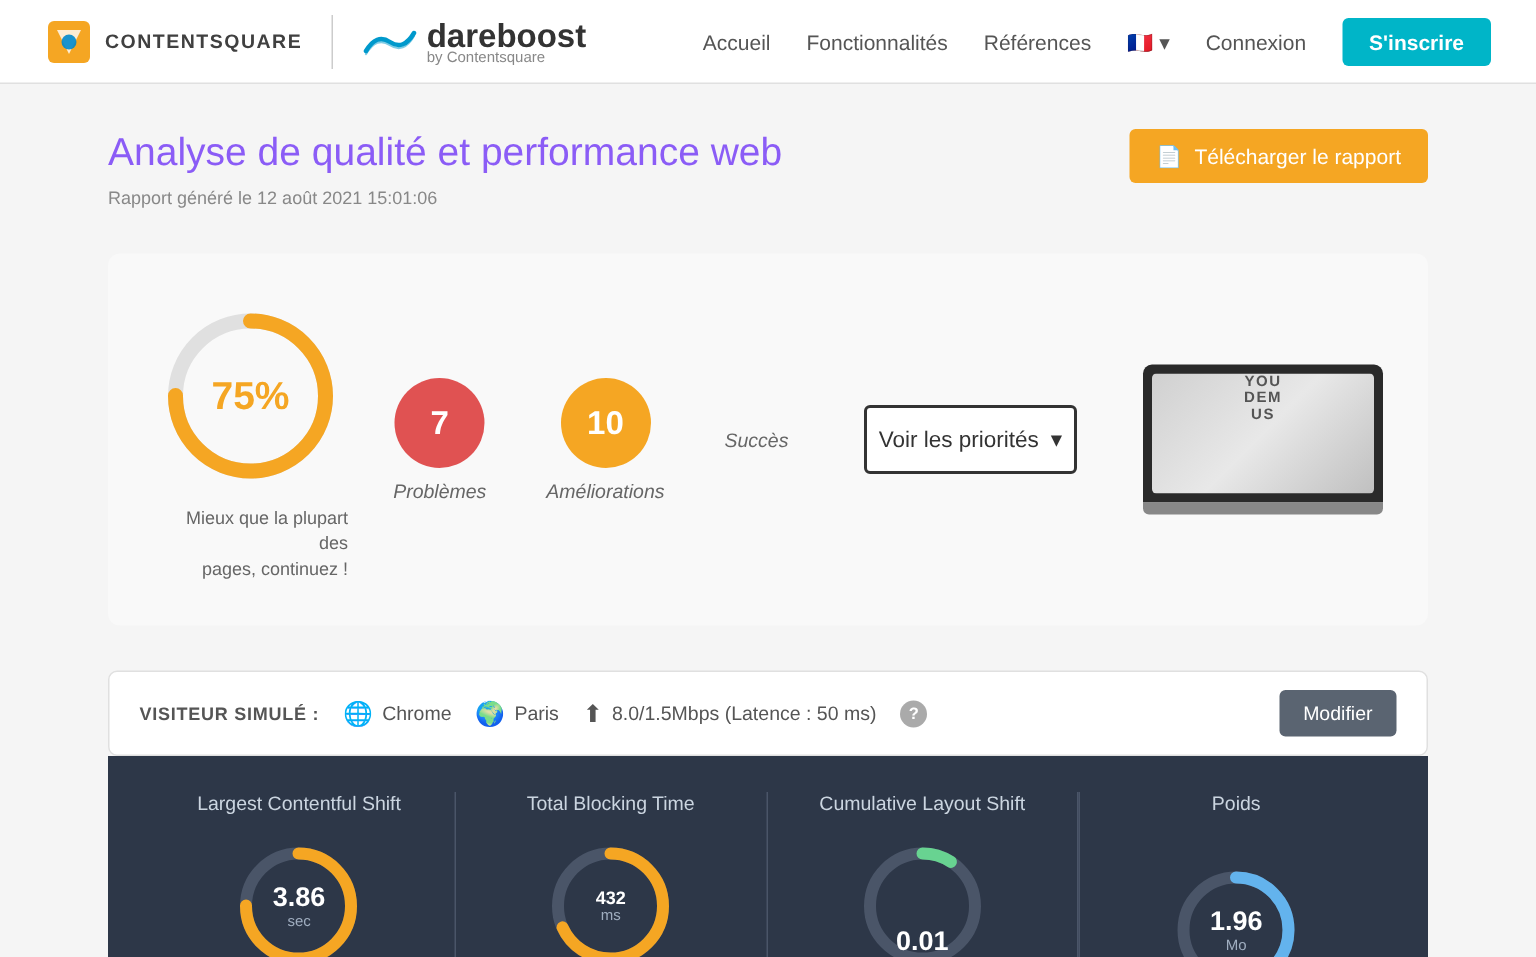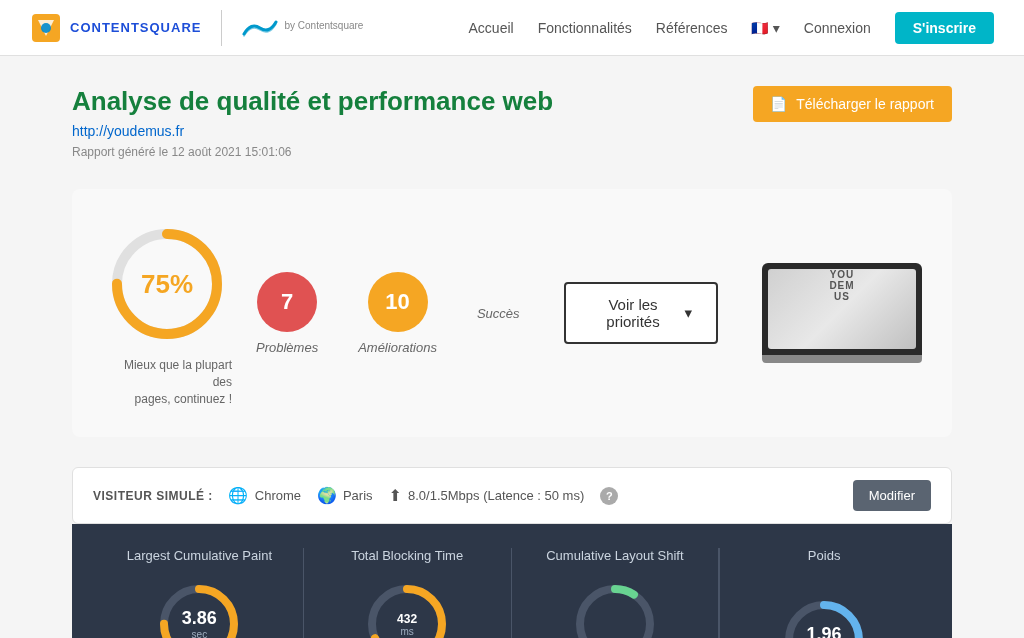--- a/index.html
+++ b/index.html
@@ -2,57 +2,57 @@
 <html><head>
   <meta charset="utf-8">
   <style>
     * { box-sizing: border-box; margin: 0; padding: 0; }
     body { font-family: -apple-system, BlinkMacSystemFont, 'Segoe UI', Arial, sans-serif; font-size: 14px; color: #333; background: #f5f5f5; }
 
     
     .header { background: #fff; border-bottom: 1px solid #e0e0e0; padding: 0 30px; display: flex; align-items: center; height: 56px; }
     .header-logo-cs { display: flex; align-items: center; gap: 8px; }
     .logo-cs-icon { width: 32px; height: 32px; }
-    .logo-cs-text { font-size: 13px; font-weight: 700; color: #1d4ed8; letter-spacing: 1px; }
+    .logo-cs-text { font-size: 13px; font-weight: 700; color: #404040; letter-spacing: 1px; }
     .divider-v { width: 1px; height: 36px; background: #ccc; margin: 0 20px; }
     .logo-db { display: flex; align-items: center; gap: 6px; }
     .logo-db-text { font-size: 22px; font-weight: 800; color: #333; }
     .logo-db-sub { font-size: 10px; color: #888; display: block; margin-top: -4px; }
     .nav { margin-left: auto; display: flex; align-items: center; gap: 24px; }
     .nav-link { color: #555; text-decoration: none; font-size: 14px; cursor: pointer; }
     .nav-flag { display: flex; align-items: center; gap: 4px; cursor: pointer; color: #555; font-size: 14px; }
     .btn-login { background: none; border: none; color: #555; font-size: 14px; cursor: pointer; }
     .btn-register { background: #00b5c8; color: #fff; border: none; border-radius: 4px; padding: 8px 18px; font-size: 14px; cursor: pointer; font-weight: 600; }
 
     
     .main { max-width: 920px; margin: 0 auto; padding: 30px 20px 0; }
 
     
     .title-section { display: flex; justify-content: space-between; align-items: flex-start; margin-bottom: 30px; }
-    .title-left h1 { font-size: 26px; font-weight: 700; color: #15803d; margin-bottom: 6px; }
+    .title-left h1 { font-size: 26px; font-weight: 400; color: #8b5cf6; margin-bottom: 6px; }
     .site-url { color: #0066cc; font-size: 14px; text-decoration: none; display: block; margin-bottom: 4px; }
     .report-date { font-size: 12px; color: #888; }
     .btn-download { background: #f5a623; color: #fff; border: none; border-radius: 4px; padding: 10px 18px; font-size: 14px; cursor: pointer; display: flex; align-items: center; gap: 8px; font-weight: 500; }
 
     
     .score-section { background: #f9f9f9; border-radius: 8px; padding: 30px; margin-bottom: 30px; display: flex; align-items: center; gap: 24px; }
     .score-gauge { position: relative; width: 130px; height: 130px; flex-shrink: 0; }
     .gauge-text { position: absolute; top: 50%; left: 50%; transform: translate(-50%, -50%); text-align: center; }
     .gauge-percent { font-size: 26px; font-weight: 700; color: #f5a623; }
 
     .score-metrics { display: flex; gap: 40px; flex: 1; justify-content: center; align-items: center; }
     .metric-circle { text-align: center; }
     .circle-badge { width: 60px; height: 60px; border-radius: 50%; display: flex; align-items: center; justify-content: center; font-size: 22px; font-weight: 700; color: #fff; margin: 0 auto 8px; }
     .circle-red { background: #e05252; }
     .circle-orange { background: #f5a623; }
     .circle-gray { background: #aaa; }
     .metric-label { font-size: 13px; color: #666; font-style: italic; }
 
     .priorities-btn { margin: 0 20px; }
-    .btn-priorities { background: #fff; border: 2px solid #333; color: #333; padding: 12px 24px; font-size: 15px; border-radius: 4px; cursor: pointer; display: flex; align-items: center; gap: 8px; font-weight: 500; }
+    .btn-priorities { background: #fff; border: 2px solid #333; color: #333; padding: 12px 8px; font-size: 15px; border-radius: 4px; cursor: pointer; display: flex; align-items: center; gap: 8px; font-weight: 500; }
 
     .preview-img { flex-shrink: 0; }
 
     
     .visitor-bar { background: #fff; border: 1px solid #e0e0e0; border-radius: 6px; padding: 12px 20px; margin-bottom: 0; display: flex; align-items: center; gap: 16px; }
     .visitor-label { font-size: 12px; font-weight: 700; color: #555; letter-spacing: 0.5px; text-transform: uppercase; }
     .visitor-info { display: flex; align-items: center; gap: 16px; flex: 1; }
     .visitor-item { display: flex; align-items: center; gap: 6px; font-size: 13px; color: #555; }
     .help-icon { width: 18px; height: 18px; border-radius: 50%; background: #aaa; color: #fff; display: inline-flex; align-items: center; justify-content: center; font-size: 11px; font-weight: 700; cursor: pointer; }
     .btn-modifier { margin-left: auto; background: #5a6471; color: #fff; border: none; border-radius: 4px; padding: 8px 16px; font-size: 13px; cursor: pointer; }
@@ -74,41 +74,41 @@
     <span class="logo-cs-text">CONTENTSQUARE</span>
   </div>
   <div class="divider-v"></div>
   <div class="logo-db">
 
     <svg width="36" height="28" viewBox="0 0 36 28">
       <path d="M2 20 Q9 8 18 14 Q27 20 34 8" stroke="#0099cc" stroke-width="3" fill="none" stroke-linecap="round"></path>
       <path d="M2 22 Q9 10 18 16 Q27 22 34 10" stroke="#0099cc" stroke-width="1.5" fill="none" stroke-linecap="round" opacity="0.5"></path>
     </svg>
     <div>
+      <span class="logo-db-text">dareboost</span>
       <span class="logo-db-sub">by Contentsquare</span>
     </div>
   </div>
   <nav class="nav">
     <a class="nav-link">Accueil</a>
     <a class="nav-link">Fonctionnalités</a>
     <a class="nav-link">Références</a>
     <div class="nav-flag">
       🇫🇷 ▾
     </div>
     <button class="btn-login">Connexion</button>
     <button class="btn-register">S'inscrire</button>
   </nav>
 </header>
 
 <div class="main">
 
   <div class="title-section">
     <div class="title-left">
       <h1>Analyse de qualité et performance web</h1>
-      <a class="site-url">http://youdemus.fr</a>
       <span class="report-date">Rapport généré le 12 août 2021 15:01:06</span>
     </div>
     <button class="btn-download">
       <span>📄</span>
       <span>Télécharger le rapport</span>
     </button>
   </div>
 
   <div class="score-section">
 
@@ -177,21 +177,21 @@
       </div>
       <span class="help-icon">?</span>
     </div>
     <button class="btn-modifier">Modifier</button>
   </div>
 
   <div class="metrics-panel">
     <div style="display:grid; grid-template-columns: 1fr 1fr 1fr 1px 1fr; gap:0;">
 
       <div style="padding:0 20px; text-align:center; border-right:1px solid #4a5568;">
-        <div style="font-size:13px; color:#cbd5e0; margin-bottom:16px;">Largest Cumulative Paint</div>
+        <div style="font-size:13px; color:#cbd5e0; margin-bottom:16px;">Largest Contentful Shift</div>
         <div style="position:relative; width:90px; height:90px; margin:0 auto 8px;">
           <svg width="90" height="90" viewBox="0 0 90 90">
             <circle cx="45" cy="45" r="35" fill="none" stroke="#4a5568" stroke-width="8"></circle>
             <circle cx="45" cy="45" r="35" fill="none" stroke="#f5a623" stroke-width="8" stroke-dasharray="165 220" stroke-dashoffset="0" transform="rotate(-90 45 45)" stroke-linecap="round"></circle>
           </svg>
           <div style="position:absolute;top:50%;left:50%;transform:translate(-50%,-50%);text-align:center;">
             <div style="font-size:18px;font-weight:700;color:#fff;">3.86</div>
             <div style="font-size:10px;color:#a0aec0;">sec</div>
           </div>
         </div>

